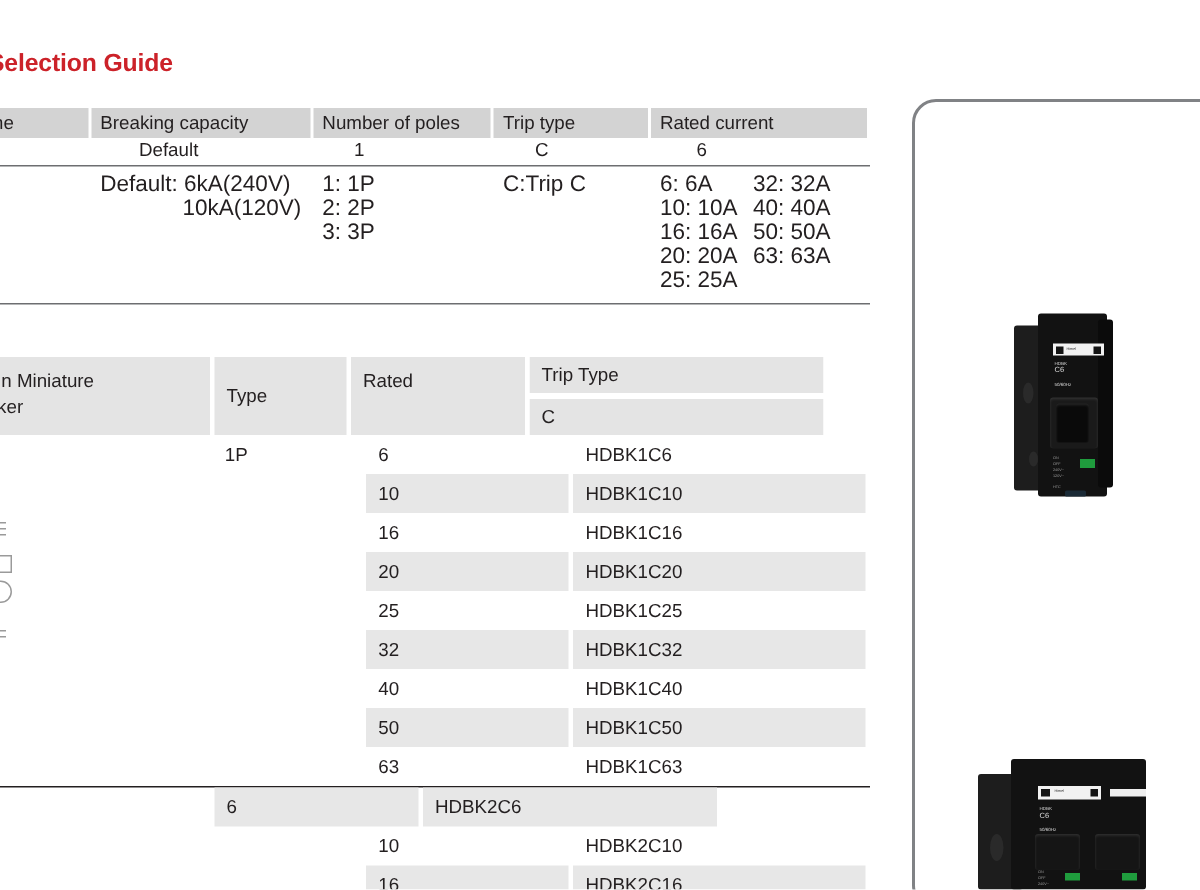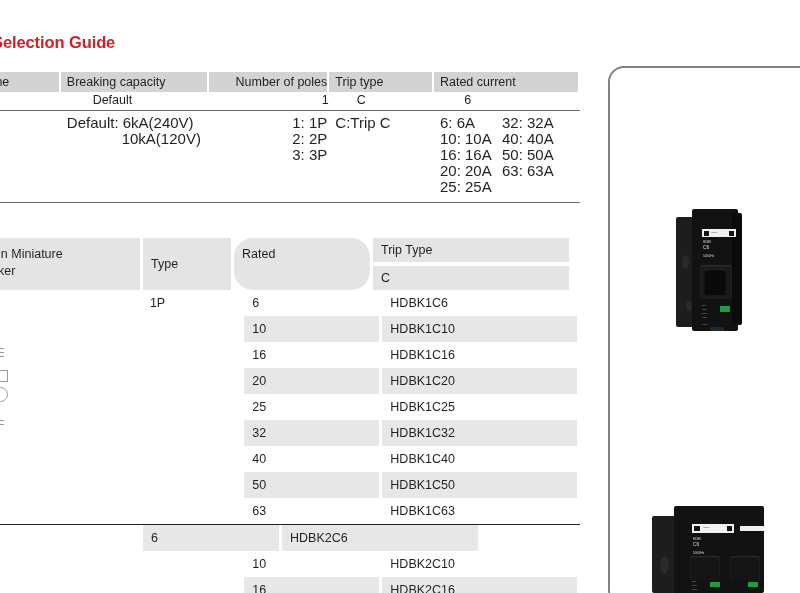--- a/index.html
+++ b/index.html
@@ -83,21 +83,21 @@
   }
   .t1-body .cell {
     font-size: 15px;
     line-height: 16px;
     padding-left: 6px;
     box-sizing: border-box;
     margin-right: 2px;
   }
   .c-name  { width: 88px; }
   .c-break { width: 148px; }
-  .c-poles { width: 120px; text-align: right; }
+  .c-poles { width: 120px; }
   .c-trip  { width: 104px; }
   .c-rated { width: 146px; }
 
   .break-line2 { text-align: right; padding-right: 6px; }
   .rated-split { display: flex; }
   .rated-split .col { width: 62px; }
   .rated-split .col div { white-space: nowrap; }
 
   
   #sel-table {
@@ -121,24 +121,23 @@
   .h-prod {
     width: 168px;
     padding-top: 8px;
     line-height: 17px;
   }
   .h-type {
     width: 88px;
     line-height: 52px;
   }
   .h-rated {
-    width: 136px;
+    width: 116px;
     padding-top: 6px;
     line-height: 21px;
-    border-radius: 19px;
   }
   .h-trip {
     width: 196px;
     background: transparent !important;
     padding-left: 0 !important;
     margin-right: 0 !important;
   }
   .h-trip .sub {
     background: #e4e4e4;
     padding-left: 8px;

